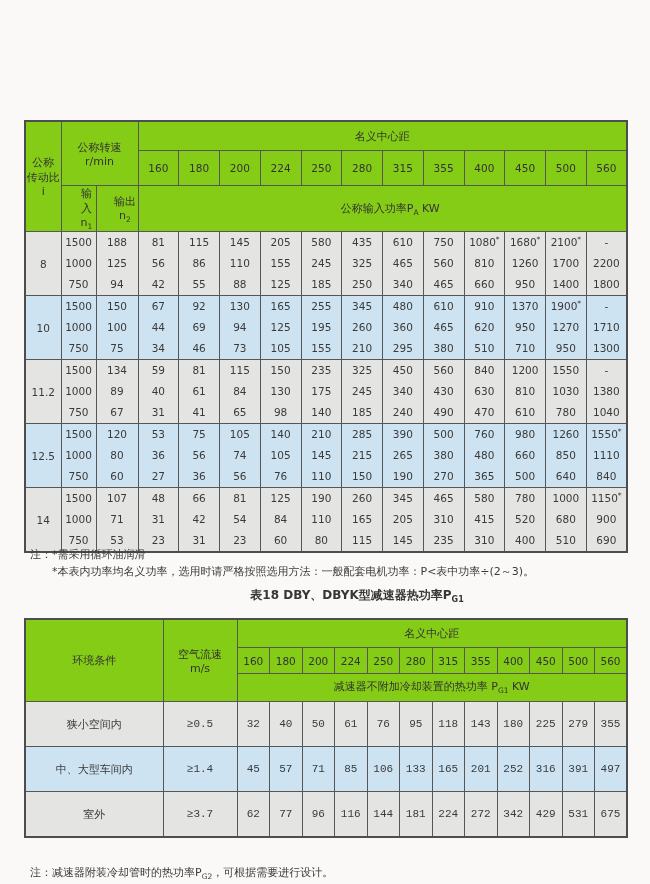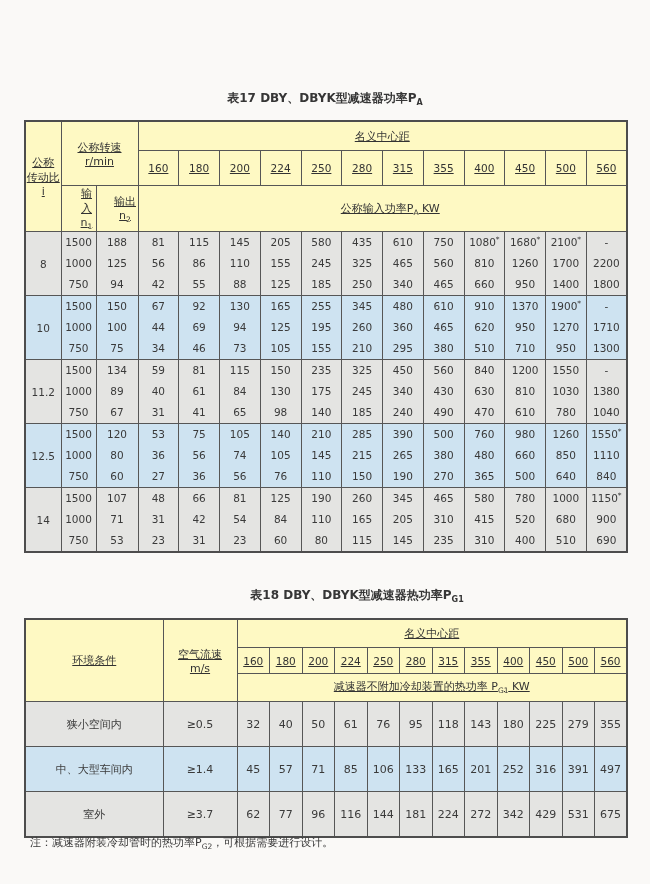--- a/index.html
+++ b/index.html
@@ -10,48 +10,47 @@
   #t17-title{top:90px;}
   #t18-title{top:587px;padding-left:32px;}
   .t-title sub{font-size:8px;}
 
   table.tbl{border-collapse:collapse;table-layout:fixed;border:2px solid #4d4d4d;position:absolute;left:24px;background:#e9e9e7;}
   #table17{top:120px;width:604px;}
   #table18{top:618px;width:604px;}
   .tbl th,.tbl td{border:1px solid #565656;text-align:center;vertical-align:middle;padding:0;overflow:hidden;}
   .tbl th{font-weight:normal;font-size:11px;color:#333;}
   .tbl td{font-size:10.5px;color:#3a3a3a;}
-  .hdr{background:#fef9c3;text-decoration:underline;}
+  .hdr{background:#84cc16;}
   .row-gray{background:#e4e4e2;}
   .row-blue{background:#cee3f1;}
 
   #table17 tr.h1 th{height:28px;}
   #table17 tr.h2 th{height:34px;font-size:10.5px;}
   #table17 tr.h3 th{height:38px;padding-left:16px;}
   #table17 tbody td{height:63px;}
   .ln{height:21px;line-height:21px;}
   sub{font-size:7.5px;}
   sup{font-size:7.5px;vertical-align:super;line-height:0;}
 
   #table18 tr.h1 th{height:27px;}
   #table18 tr.h2 th{height:25px;font-size:10.5px;}
   #table18 tr.h3 th{height:27px;margin-top:22px;}
-  #table18 tbody td{height:44px;font-size:11px;}
+  #table18 tbody td{height:44px;font-size:11px;font-family:Liberation Mono, monospace;}
 
   .note{position:absolute;font-size:11px;line-height:17px;color:#3a3a3a;}
   #t17-note{top:546px;left:30px;}
   #t17-note .cont{padding-left:22px;}
-  #t18-note{top:834px;left:30px;}
+  #t18-note{top:864px;left:30px;}
 </style>
 </head>
 <body>
 
 <div class="page">
 
-  <div class="t-title" id="t17-title"><span>表17 DBY、DBYK型减速器功率P</span><sub>A</sub></div>
 
   <table class="tbl" id="table17">
     <colgroup>
       <col style="width:36px">
         <col style="width:35px">
         <col style="width:42px">
       <col>
         <col>
         <col>
         <col>
@@ -452,20 +451,24 @@
           </td>
           <td>
             <div class="ln">1150<sup>*</sup></div>
             <div class="ln">900</div>
             <div class="ln">690</div>
           </td>
         </tr>
       </tbody>
   </table>
 
+  <div class="note" id="t17-note">
+    <div>注：*需采用循环油润滑</div>
+    <div class="cont">*本表内功率均名义功率，选用时请严格按照选用方法：一般配套电机功率：P&lt;表中功率÷(2～3)。</div>
+  </div>
 
   <div class="t-title" id="t18-title"><span>表18 DBY、DBYK型减速器热功率P</span><sub>G1</sub></div>
 
   <table class="tbl" id="table18">
     <colgroup>
       <col style="width:138px">
         <col style="width:74px">
       <col>
         <col>
         <col>

